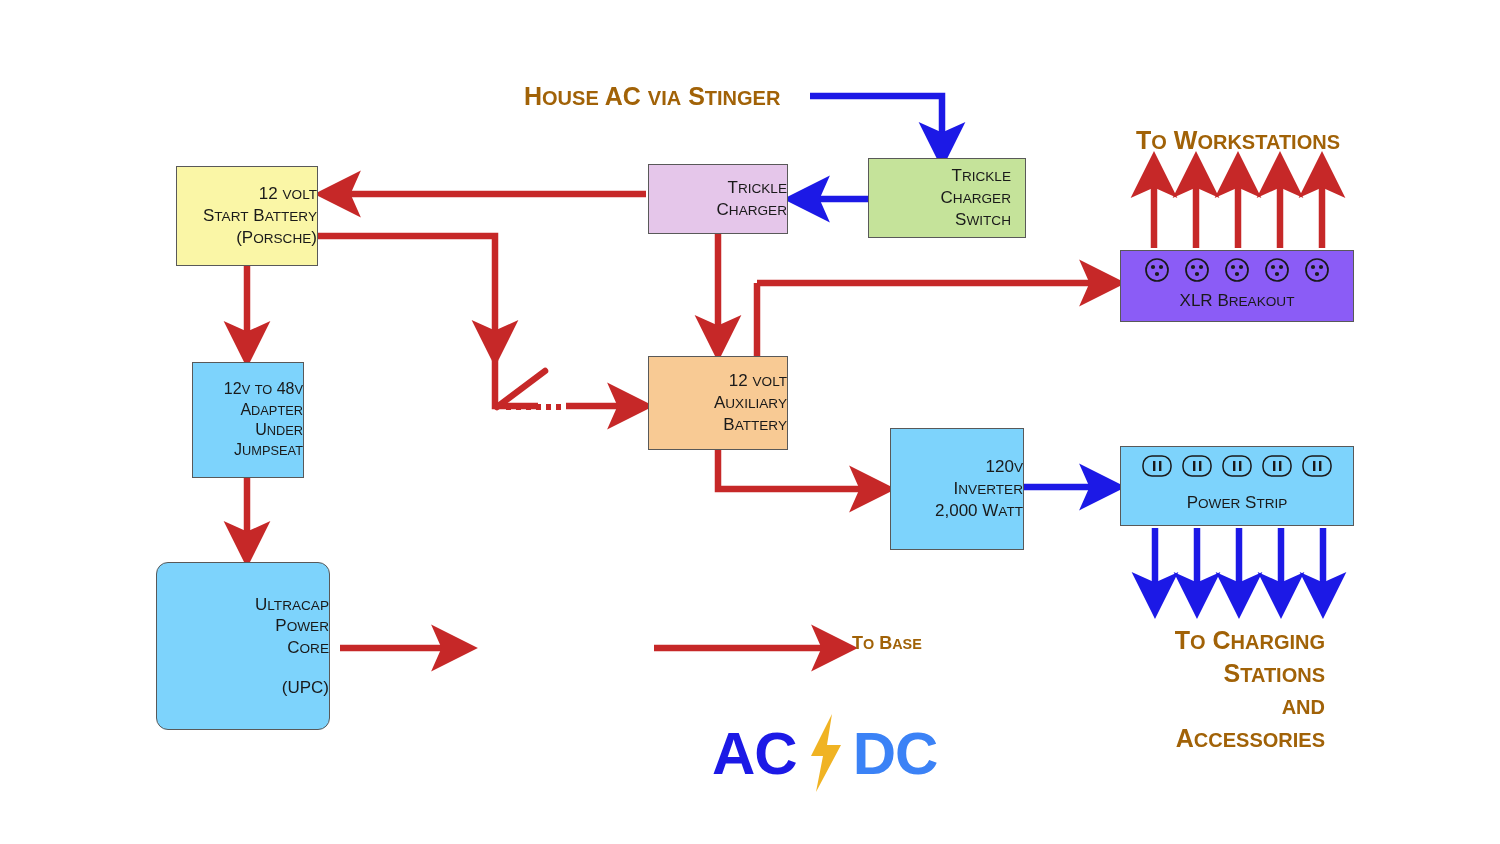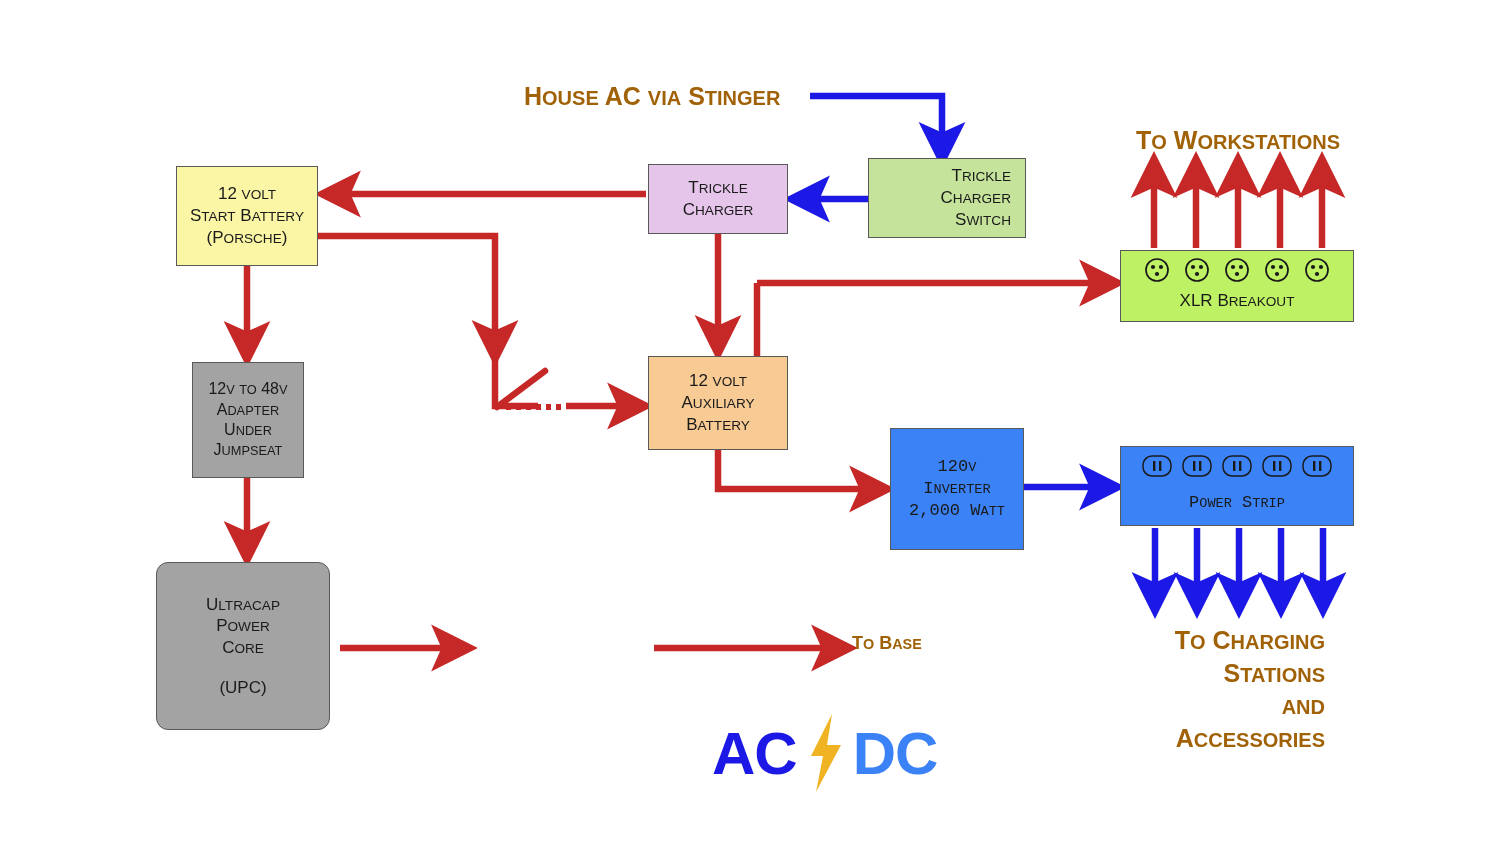--- a/index.html
+++ b/index.html
@@ -25,21 +25,21 @@
     top: 0;
     width: 1500px;
     height: 844px;
   }
   .node {
     position: absolute;
     box-sizing: border-box;
     border: 1.6px solid #595959;
     display: flex;
     flex-direction: column;
-    align-items: center;
+    align-items: flex-end;
     justify-content: center;
     color: #1a1a1a;
     text-align: center;
     z-index: 3;
   }
   .node .line {
     display: block;
     white-space: nowrap;
     line-height: 1.28;
   }
@@ -55,26 +55,26 @@
     color: #a16207;
     text-align: center;
     z-index: 4;
     white-space: nowrap;
     font-weight: bold;
   }
   .free-label .line { display: block; line-height: 1.30; }
 
   
   .c-yellow  { background: #faf6a6; }
-  .c-grey    { background: #a3a3a3; }
+  .c-grey    { background: #7dd3fc; }
   .c-green   { background: #c5e39a; }
   .c-purple  { background: #e5c6ea; }
   .c-orange  { background: #f8ca94; }
-  .c-pink    { background: #bef264; }
-  .c-blue    { background: #3b82f6; font-family: Liberation Mono, monospace; }
+  .c-pink    { background: #8b5cf6; }
+  .c-blue    { background: #7dd3fc; }
 
   
   #node-start-battery { left:176px; top:166px; width:142px; height:100px; font-size:17px; }
   #node-adapter       { left:192px; top:362px; width:112px; height:116px; font-size:16px; }
   #node-upc           { left:156px; top:562px; width:174px; height:168px; font-size:17px;border-radius:12px; }
   #node-relay         { left:400px; top:361px; width:166px; height:78px;  font-size:17px; }
   #node-psu           { left:472px; top:614px; width:182px; height:68px;  font-size:15px; }
   #node-trickle       { left:648px; top:164px; width:140px; height:70px;  font-size:17px; }
   #node-aux-battery   { left:648px; top:356px; width:140px; height:94px;  font-size:17px; }
   #node-tc-switch     { left:868px; top:158px; width:158px; height:80px;  font-size:17px; }

